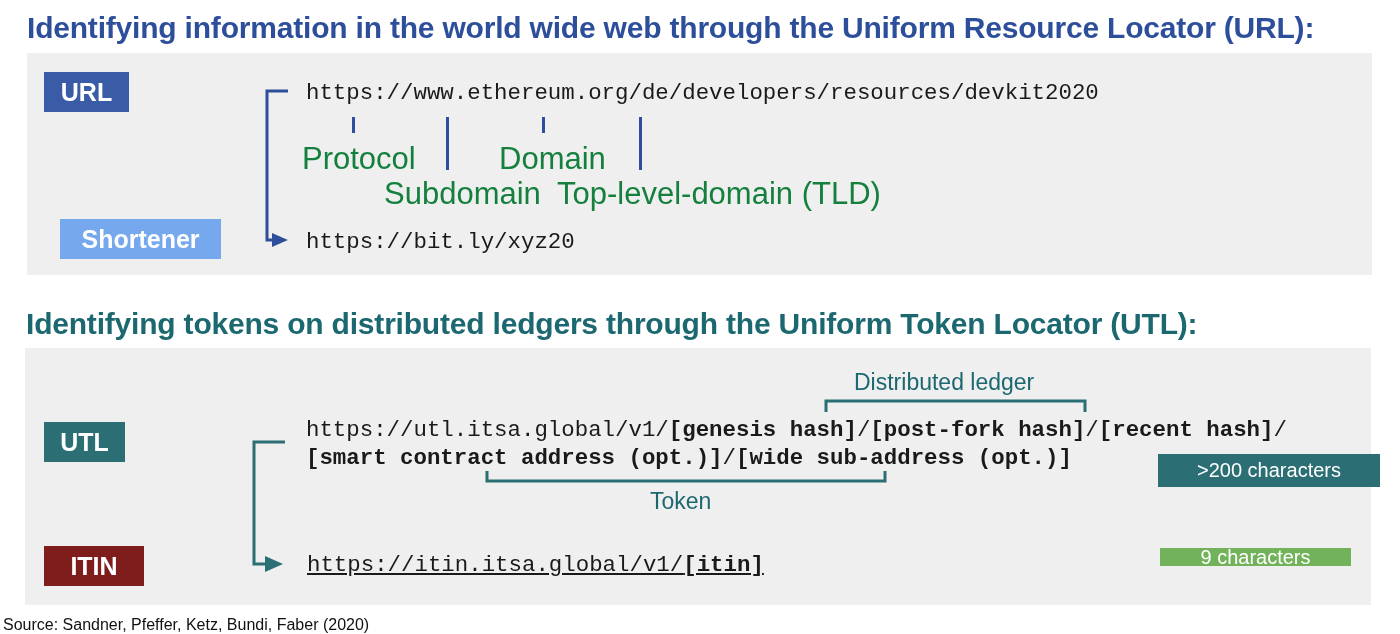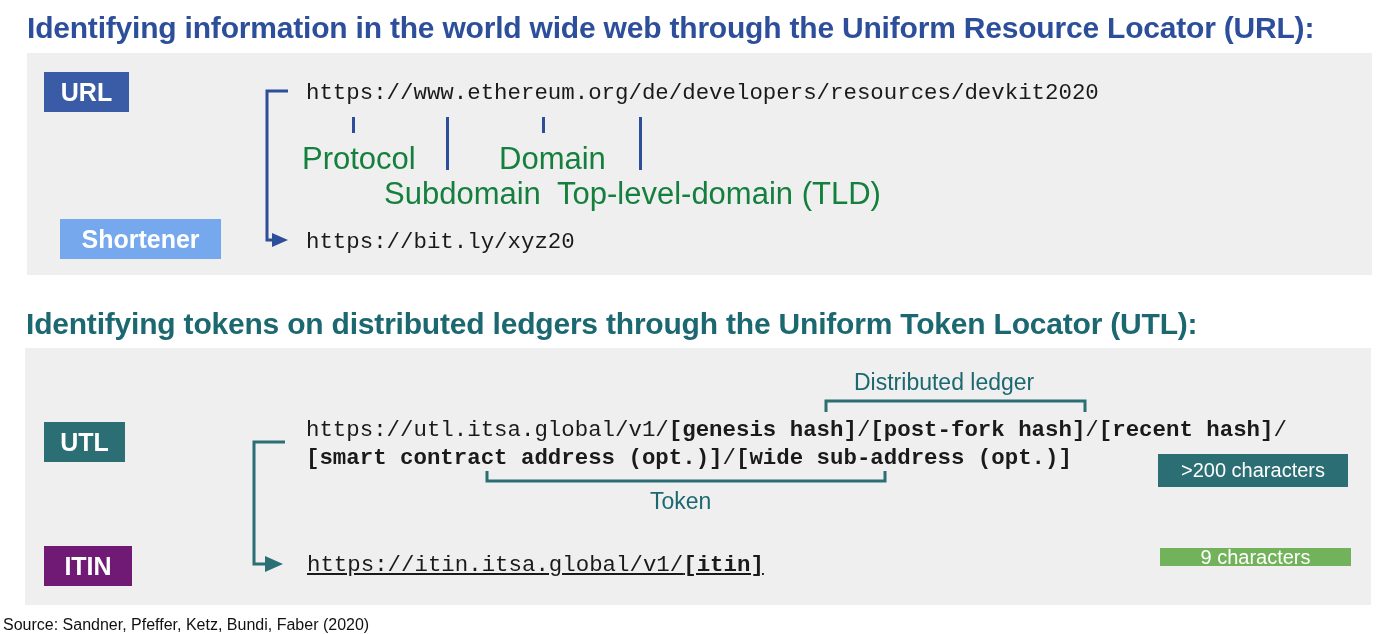--- a/index.html
+++ b/index.html
@@ -59,40 +59,40 @@
 <div class="abs lbl-blue" style="left:557px; top:176px;">Top-level-domain (TLD)</div>
 
 <div class="abs mono" style="left:306px; top:229px;">https://bit.ly/xyz20</div>
 
 <div class="abs title teal" style="left:26px; top:307px;">Identifying tokens on distributed ledgers through the Uniform Token Locator (UTL):</div>
 
 <div class="abs panel" style="left:25px; top:348px; width:1346px; height:257px;"></div>
 
 <div class="abs badge" style="left:44px; top:422px; width:81px; height:40px; background:#2b6e74;">UTL</div>
 
-<div class="abs badge" style="left:44px; top:546px; width:88px; height:40px; background:#701a75;">ITIN</div>
+<div class="abs badge" style="left:44px; top:546px; width:100px; height:40px; background:#7f1d1d;">ITIN</div>
 
 <svg class="abs" style="left:245px; top:435px;" width="55" height="140">
   <path d="M 40 7 L 9 7 L 9 129 L 22 129" fill="none" stroke="#2b6e74" stroke-width="3"></path>
   <polygon points="20,121 38,129 20,137" fill="#2b6e74"></polygon>
 </svg>
 
 <div class="abs lbl-teal" style="left:854px; top:369px;">Distributed ledger</div>
 <svg class="abs" style="left:822px; top:398px;" width="270" height="18">
   <path d="M 4 14 L 4 3 L 263 3 L 263 14" fill="none" stroke="#2b6e74" stroke-width="3"></path>
 </svg>
 
 <div class="abs mono" style="left:306px; top:417px;"><span>https://utl.itsa.global/v1/</span><b>[genesis hash]</b><span>/</span><b>[post-fork hash]</b><span>/</span><b>[recent hash]</b><span>/</span></div>
 
 <div class="abs mono" style="left:306px; top:445px;"><b>[smart contract address (opt.)]</b><span>/</span><b>[wide sub-address (opt.)]</b></div>
 
 <svg class="abs" style="left:483px; top:470px;" width="410" height="16">
   <path d="M 4 1 L 4 11 L 402 11 L 402 1" fill="none" stroke="#2b6e74" stroke-width="3"></path>
 </svg>
 <div class="abs lbl-teal" style="left:650px; top:488px;">Token</div>
 
-<div class="abs cbadge" style="left:1158px; top:454px; width:190px; height:33px; background:#2b6e74;">&gt;200 characters</div>
+<div class="abs cbadge" style="left:1158px; top:454px; width:222px; height:33px; background:#2b6e74;">&gt;200 characters</div>
 
 <div class="abs mono" style="left:307px; top:552px;text-decoration:underline;"><span>https://itin.itsa.global/v1/</span><b>[itin]</b></div>
 
 <div class="abs cbadge" style="left:1160px; top:548px; width:191px; height:18px; background:#72b25a;">9 characters</div>
 
 <div class="abs source" style="left:3px; top:616px;">Source: Sandner, Pfeffer, Ketz, Bundi, Faber (2020)</div>
 
 </body></html>

